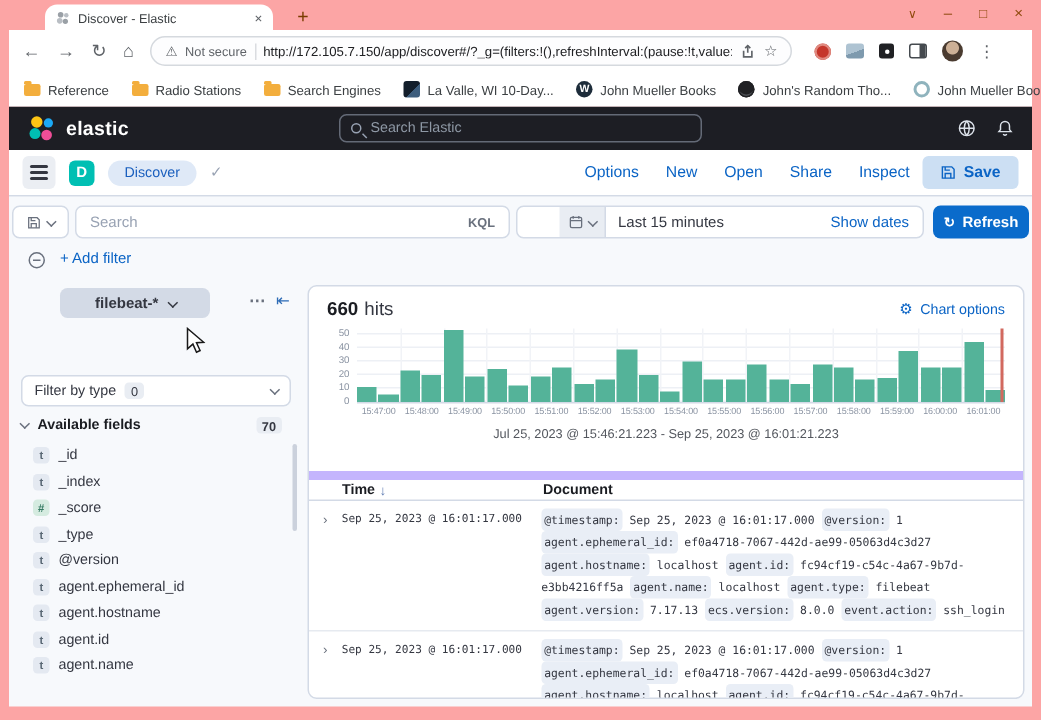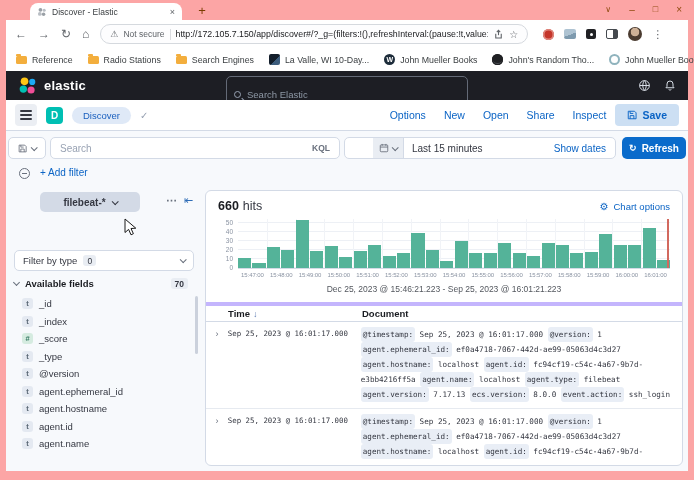--- a/index.html
+++ b/index.html
@@ -37,21 +37,21 @@
   .bmicon.folder::before{content:"";position:absolute;top:-2px;left:0;width:5px;height:2px;background:#F3AE3D;border-radius:1px 1px 0 0;}
   .bmicon.site-thumb{width:11px;height:11px;border-radius:2px;background:linear-gradient(135deg,#131e2b 58%,#3d5d7d 58%);}
   .bmicon.wordpress{width:11px;height:11px;border-radius:50%;background:#1d2c3a;color:#fff;font-size:7px;display:flex;align-items:center;justify-content:center;font-weight:700;}
   .bmicon.globe-dark{width:11px;height:11px;border-radius:50%;background:#202124;box-shadow:inset 0 0 0 1px #202124, inset 0 -2px 0 #4a4d52;}
   .bmicon.circle-teal{width:11px;height:11px;border-radius:50%;border:2.5px solid #8FB3BD;background:#fff;}
 
   
   .page{position:absolute;top:71px;left:6px;right:6px;bottom:9px;background:#F7F9FC;overflow:hidden;}
   .eheader{position:absolute;top:0;left:0;right:0;height:29px;background:#1D1E24;display:flex;align-items:center;padding:0 12px;}
   .brand{color:#fff;font-size:13px;font-weight:600;margin-left:7px;letter-spacing:.2px;}
-  .esearch{position:absolute;left:50%;transform:translateX(-50%);top:5px;width:242px;height:19px;border:1px solid #646A77;border-radius:5px;display:flex;align-items:center;padding:17px 7px;gap:6px;background:#1D1E24;}
+  .esearch{position:absolute;left:50%;transform:translateX(-50%);top:5px;width:242px;height:19px;border:1px solid #646A77;border-radius:5px;display:flex;align-items:center;padding:0 7px;gap:6px;background:#1D1E24;}
   .mag{width:7px;height:7px;border:1.3px solid #98A2B3;border-radius:50%;position:relative;flex:none;}
   .mag::after{content:"";position:absolute;width:4px;height:1.3px;background:#98A2B3;transform:rotate(45deg);left:5.5px;top:7px;}
   .esearch-ph{color:#8E98A5;font-size:9.5px;}
   .eright{margin-left:auto;display:flex;gap:13px;align-items:center;color:#DCE2EA;}
 
   .topnav{position:absolute;top:29px;left:0;right:0;height:31px;background:#fff;border-bottom:1px solid #D3DAE6;display:flex;align-items:center;padding:0 9px;gap:9px;}
   .menu-btn{width:22px;height:22px;background:#EBEEF3;border-radius:4px;display:flex;flex-direction:column;justify-content:center;align-items:center;gap:2.5px;}
   .menu-btn i{width:12px;height:1.6px;background:#343741;border-radius:1px;}
   .space-badge{width:17px;height:17px;border-radius:4px;background:#00BFB3;color:#fff;font-weight:700;font-size:10px;display:flex;align-items:center;justify-content:center;}
   .crumb{height:17px;background:#DFE9F7;border-radius:9px;color:#1A5FBE;font-size:9.5px;font-weight:500;display:flex;align-items:center;padding:0 11px;}
@@ -108,21 +108,21 @@
   .yaxis{width:20px;position:relative;height:50px;}
   .ytick{position:absolute;right:5px;font-size:6.5px;color:#8A93A2;line-height:1;}
   .plot{flex:1;position:relative;height:50px;display:flex;align-items:flex-end;gap:1.4px;border-bottom:1px solid #D3DAE6;}
   .hgrid{position:absolute;left:0;right:0;height:1px;background:#EDF0F5;}
   .vgrid{position:absolute;top:0;bottom:0;width:1px;background:#F1F3F7;}
   .bar{flex:1;background:#54B399;position:relative;z-index:2;}
   .marker{position:absolute;right:1px;top:0;bottom:0;width:2px;background:#D2695F;z-index:3;}
   .xlabs{display:flex;margin:3px 12px 0 32px;}
   .xtick{flex:1;text-align:center;font-size:6px;color:#8A93A2;white-space:nowrap;letter-spacing:-.1px;}
   .caption{text-align:center;font-size:8.5px;color:#53575E;margin-top:6px;}
-  .thead{display:flex;border-top:4px solid #c4b5fd;border-bottom:1px solid #D3DAE6;margin-top:8px;height:20px;align-items:center;font-size:9.5px;font-weight:700;color:#1A1C21;}
+  .thead{display:flex;border-top:6px solid #c4b5fd;border-bottom:1px solid #D3DAE6;margin-top:20px;height:20px;align-items:center;font-size:9.5px;font-weight:700;color:#1A1C21;}
   .c-time{margin-left:22px;width:126px;display:flex;align-items:center;gap:3px;}
   .sort-ic{color:#5B79B0;font-size:9px;font-weight:400;}
   .c-doc{margin-left:8px;}
   .trow{display:flex;padding:5px 0 6px;border-bottom:1px solid #E6EAF0;align-items:flex-start;}
   .expand{width:22px;text-align:center;color:#69707D;font-size:9px;line-height:14px;}
   .tcell{width:126px;font-family:"DejaVu Sans Mono",monospace;font-size:7.4px;color:#343741;white-space:nowrap;overflow:hidden;line-height:14px;}
   .dcell{margin-left:8px;width:324px;font-family:"DejaVu Sans Mono",monospace;font-size:7.6px;line-height:15px;color:#343741;}
   .fbadge{display:inline-block;background:#E9EEF6;border-radius:3px;padding:0 2px;color:#343741;}
 
   .cursor{position:absolute;left:124px;top:218px;z-index:99;}
@@ -435,21 +435,21 @@
           <span class="xtick">15:53:00</span>
           <span class="xtick">15:54:00</span>
           <span class="xtick">15:55:00</span>
           <span class="xtick">15:56:00</span>
           <span class="xtick">15:57:00</span>
           <span class="xtick">15:58:00</span>
           <span class="xtick">15:59:00</span>
           <span class="xtick">16:00:00</span>
           <span class="xtick">16:01:00</span>
         </div>
-      <div class="caption">Dec 25, 2023 @ 15:46:21.223 - Sep 25, 2023 @ 16:01:21.223</div>
+      <div class="caption">Jul 25, 2023 @ 15:46:21.223 - Sep 25, 2023 @ 16:01:21.223</div>
       <div class="thead">
         <span class="c-time">
           <span>Time</span>
           <span class="sort-ic">↓</span>
         </span>
         <span class="c-doc">Document</span>
       </div>
       <div>
           <div class="trow">
             <span class="expand">›</span>

